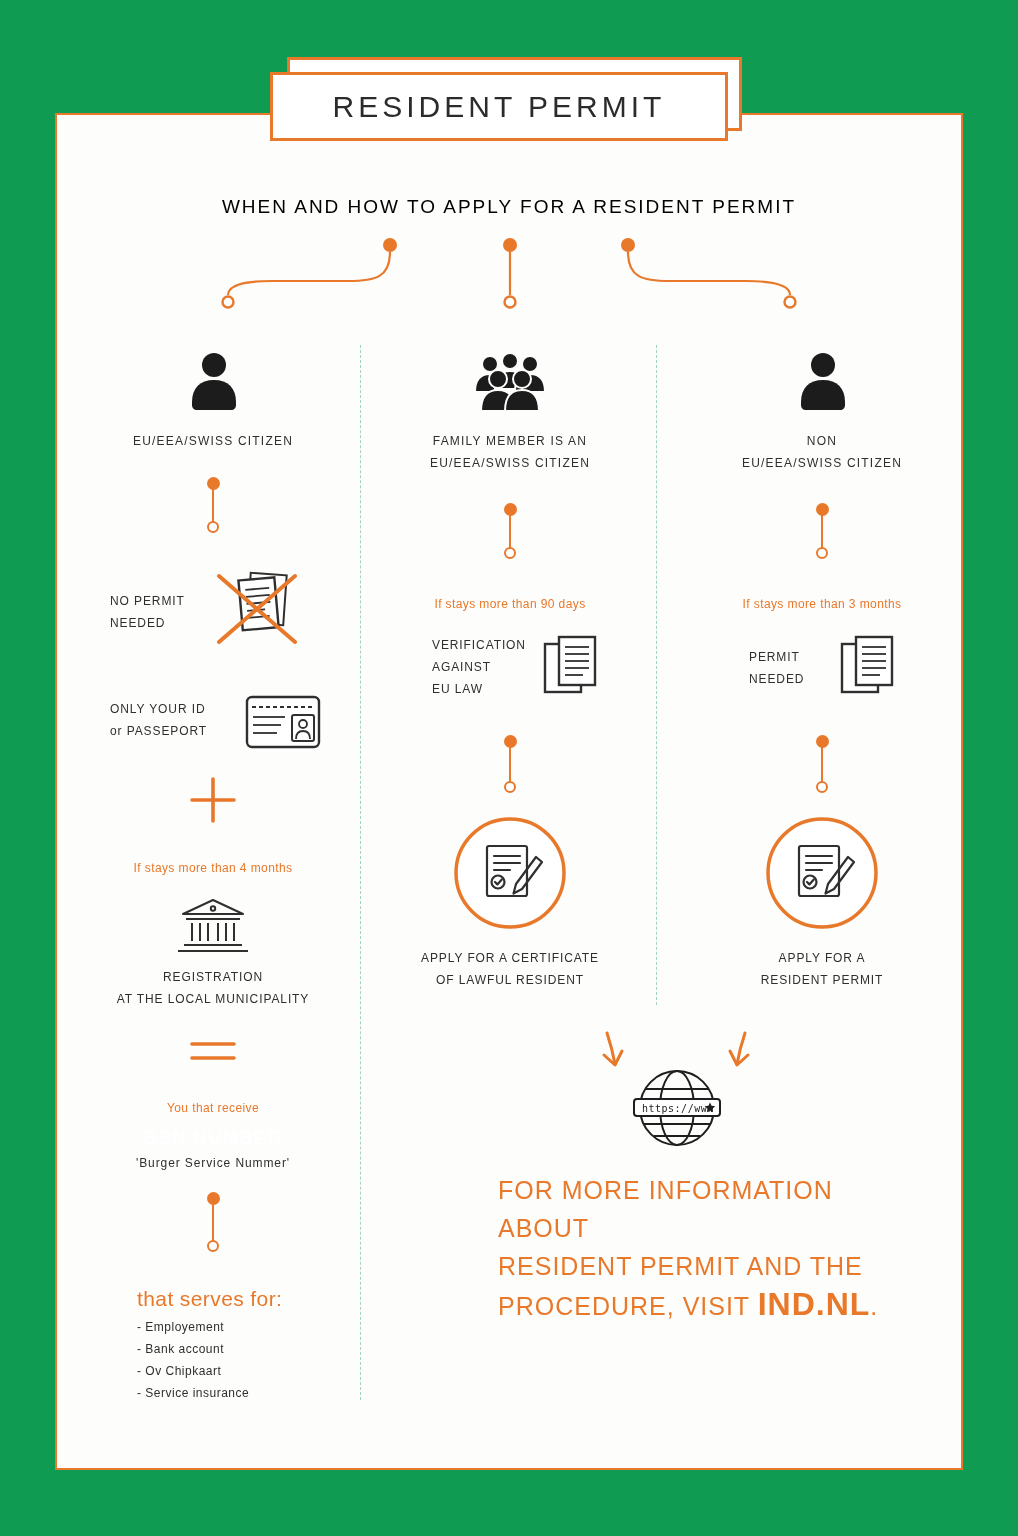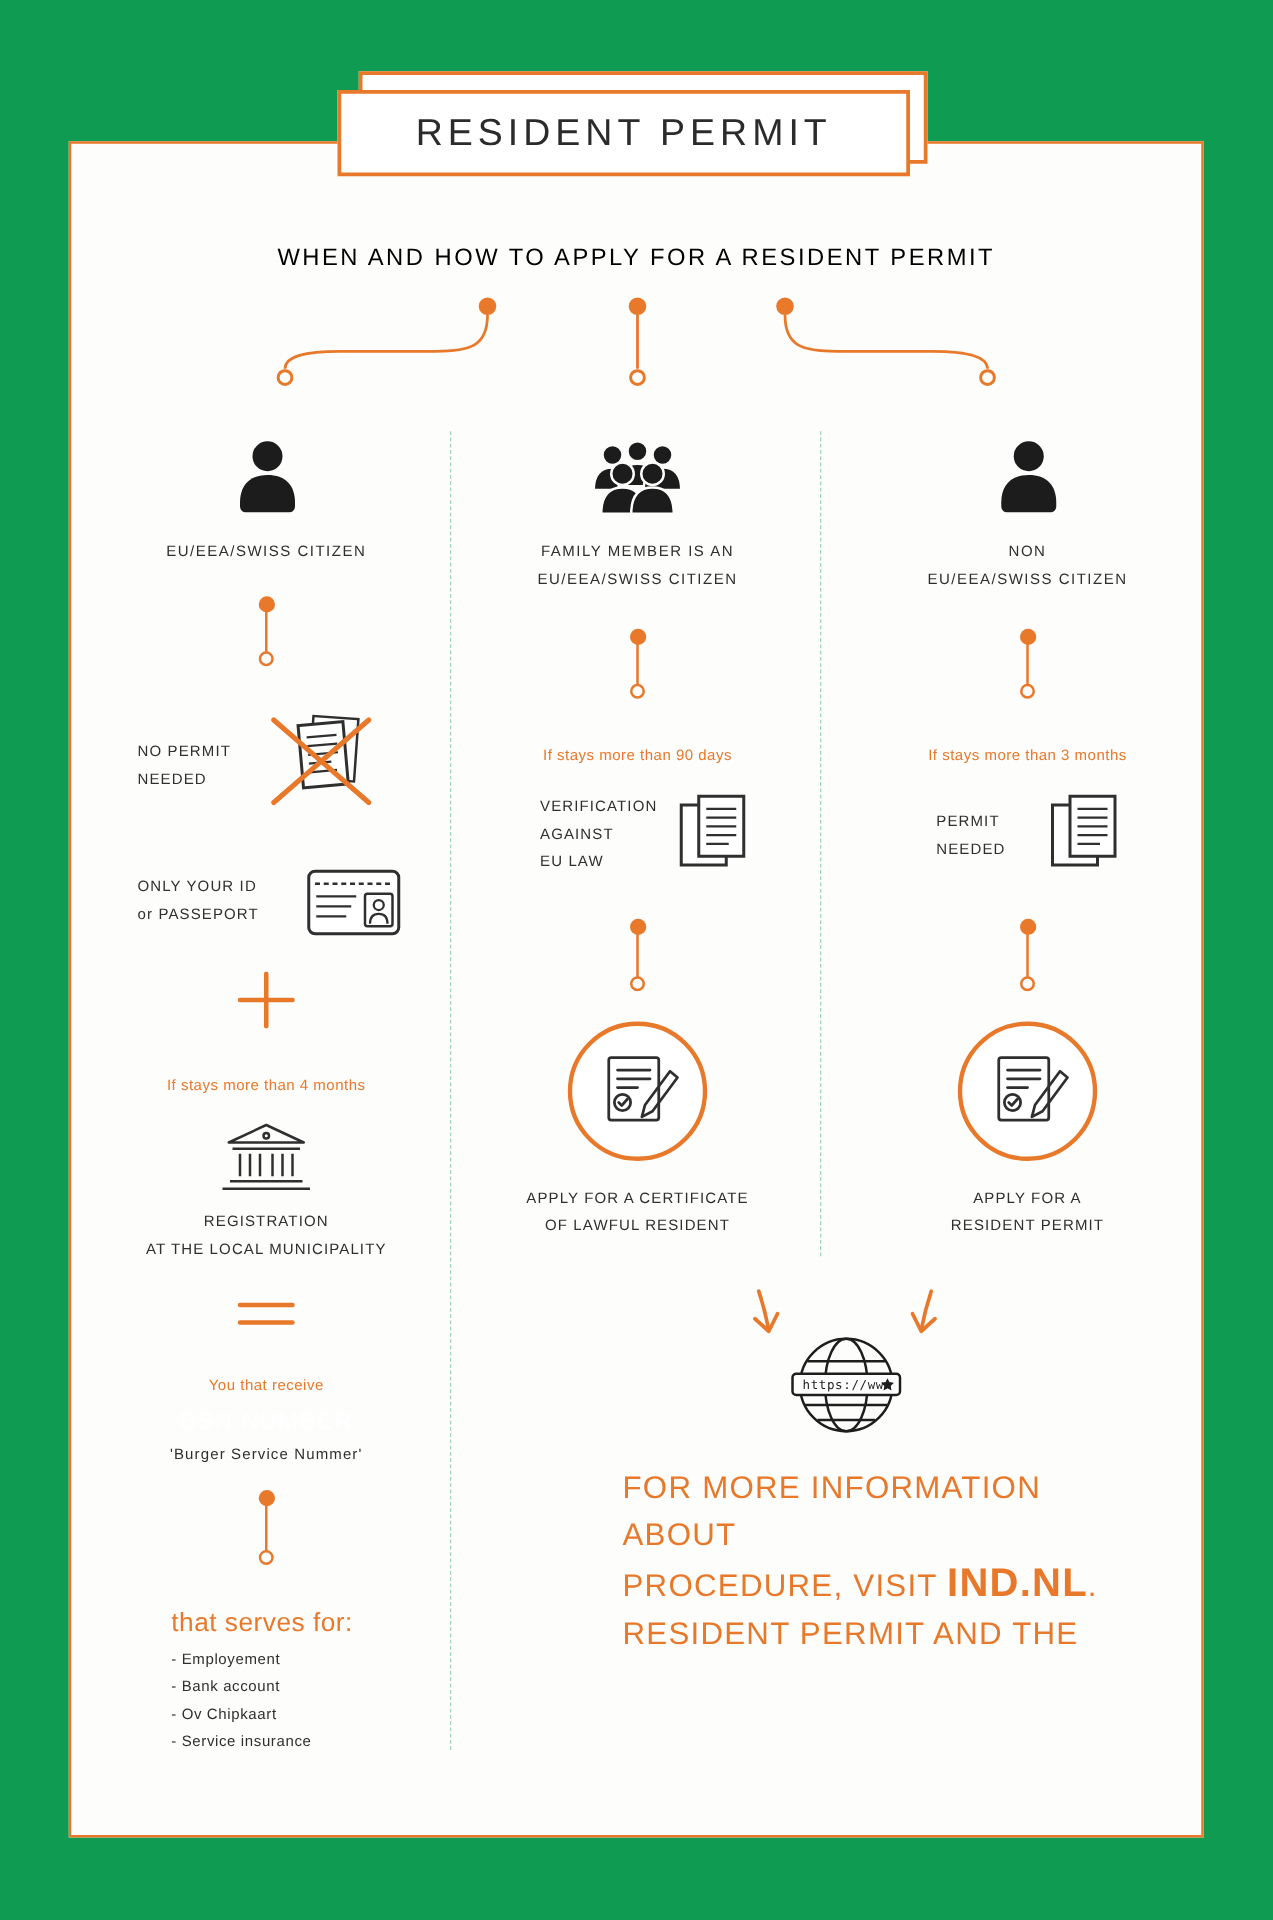--- a/index.html
+++ b/index.html
@@ -321,19 +321,19 @@
       <line x1="13" y1="58" x2="79" y2="58"></line>
       <line x1="23" y1="70" x2="69" y2="70"></line>
     </g>
     <rect x="3" y="33" width="86" height="17" rx="3" fill="#fff" stroke="#1e1e1e" stroke-width="2"></rect>
     <text x="11" y="45.5" font-size="10" letter-spacing="0.5" fill="#1e1e1e" style="font-family:'DejaVu Sans Mono',monospace">https://www</text>
     <polygon fill="#1e1e1e" points="79,36.5 80.6,39.8 84.2,40.2 81.5,42.7 82.2,46.3 79,44.5 75.8,46.3 76.5,42.7 73.8,40.2 77.4,39.8"></polygon>
   </svg>
 
   <div class="footer-info">
     <div>FOR MORE INFORMATION ABOUT</div>
+    <div>RESIDENT PERMIT AND THE</div>
     <div>
       <span>PROCEDURE, VISIT </span><span class="ind">IND.NL</span><span>.</span>
     </div>
-    <div>RESIDENT PERMIT AND THE</div>
   </div>
 
 </div>
 
 </body></html>

